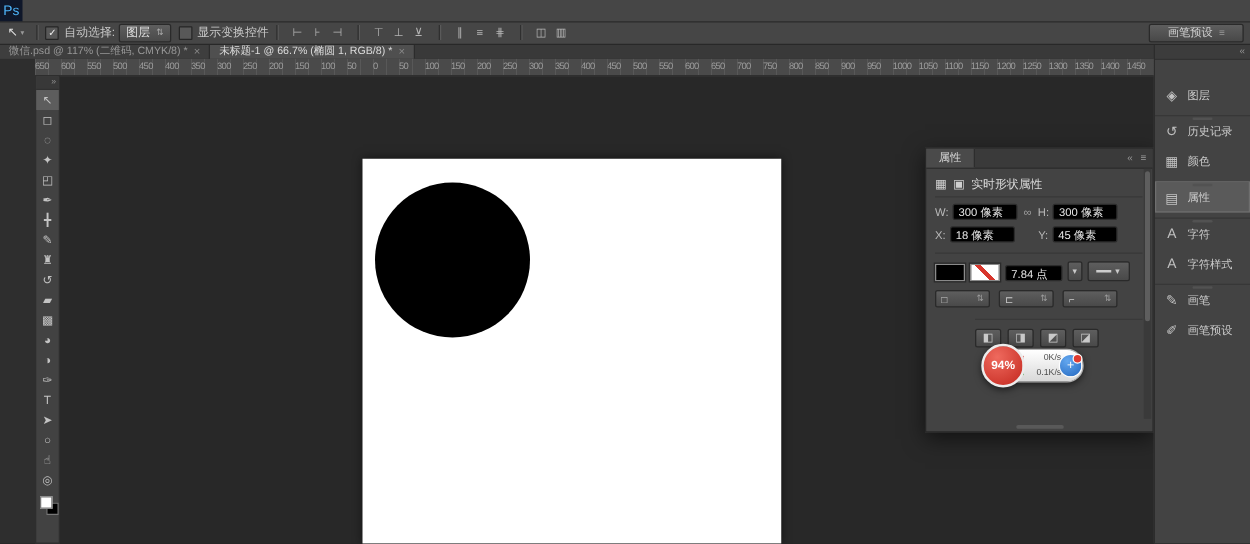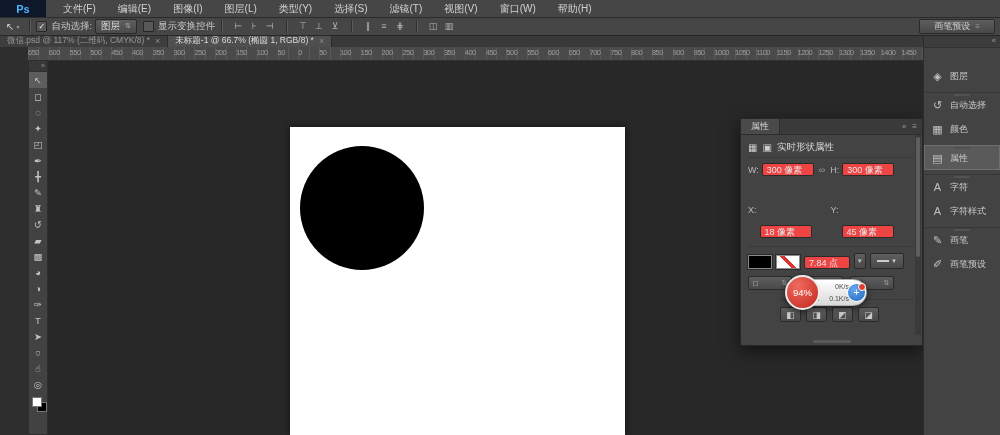--- a/index.html
+++ b/index.html
@@ -2,21 +2,21 @@
 <html><head>
 <meta charset="utf-8">
 <style>
   html,body{margin:0;padding:0;background:#1d1d1d;}
   .app{position:relative;width:1000px;height:435px;background:#2e2e2e;overflow:hidden;
        font-family:"Liberation Sans","DejaVu Sans",sans-serif;-webkit-font-smoothing:antialiased;}
 
   
   .menubar{position:absolute;top:0;left:0;width:1000px;height:17px;background:#464646;
            border-bottom:1px solid #2b2b2b;display:flex;align-items:center;z-index:30;}
-  .ps-logo{width:46px;height:17px;background:#0f172a;color:#4db4f9;font-weight:bold;font-size:11px;
+  .ps-logo{width:18px;height:17px;background:#0f172a;color:#4db4f9;font-weight:normal;font-size:11px;
            display:flex;align-items:center;justify-content:center;margin-right:6px;}
   .menu-item{color:#d2d2d2;font-size:10px;line-height:17px;padding:0 11px;cursor:default;white-space:nowrap;}
 
   
   .optionsbar{position:absolute;top:17px;left:0;width:1000px;height:18px;background:#464646;
               border-bottom:1px solid #282828;display:flex;align-items:center;font-size:9.5px;color:#c8c8c8;z-index:29;}
   .ob-tool{display:flex;align-items:center;margin:0 4px 0 6px;color:#ddd;font-size:10px;}
   .ob-tool .dd-arrow{font-size:6px;color:#999;margin-left:2px;}
   .vsep{width:1px;height:12px;background:#2f2f2f;box-shadow:1px 0 0 #5a5a5a;margin:0 6px;}
   .checkbox{width:9px;height:9px;background:#585858;border:1px solid #262626;border-radius:1px;
@@ -70,23 +70,23 @@
                border:1px solid #272727;box-shadow:0 5px 16px rgba(0,0,0,.55);z-index:10;box-sizing:border-box;}
   .panel-tabrow{height:15px;background:#3a3a3a;display:flex;align-items:center;border-bottom:1px solid #2d2d2d;}
   .panel-tab{height:15px;padding:0 10px;background:#4a4a4a;color:#d6d6d6;font-size:9px;
              display:flex;align-items:center;border-right:1px solid #2d2d2d;}
   .panel-tab-icons{margin-left:auto;display:flex;gap:6px;padding-right:5px;color:#9a9a9a;font-size:8px;}
   .panel-body{position:relative;padding:3px 8px 0 7px;}
   .shape-header{display:flex;align-items:center;gap:5px;height:19px;border-bottom:1px solid #393939;
                 color:#d8d8d8;font-size:9.5px;}
   .shape-header .hicon{color:#cfcfcf;font-size:10px;}
   .dim-row{display:flex;align-items:center;gap:3px;margin-top:5px;font-size:9px;color:#b9b9b9;}
-  .field{background:#ef4444;border:1px solid #2b2b2b;border-radius:2px;color:#e6e6e6;font-size:9px;
+  .field{background:#000000;border:1px solid #2b2b2b;border-radius:2px;color:#e6e6e6;font-size:9px;
          height:13px;line-height:13px;padding:0 4px;box-sizing:border-box;}
-  .f-w{width:52px;} .f-narrow{width:52px;margin-top:44px;}
+  .f-w{width:52px;} .f-narrow{width:52px;}
   .link-glyph{color:#9f9f9f;font-size:9px;margin:0 2px;}
   .stroke-row{display:flex;align-items:flex-end;gap:4px;margin-top:8px;padding-top:6px;border-top:1px solid #393939;}
   .fill-swatch{width:22px;height:12px;background:#000;border:1px solid #8a8a8a;outline:1px solid #2b2b2b;}
   .stroke-swatch{width:22px;height:12px;border:1px solid #8a8a8a;outline:1px solid #2b2b2b;
                  background:linear-gradient(45deg,#fff 44%,#d8362c 44%,#d8362c 56%,#fff 56%);}
   .mini-btn{height:14px;background:linear-gradient(#5e5e5e,#494949);border:1px solid #2a2a2a;border-radius:2px;
             display:flex;align-items:center;justify-content:center;color:#c9c9c9;font-size:7px;padding:0 3px;}
   .stroke-type{width:26px;gap:3px;}
   .stroke-type .line{width:12px;height:2px;background:#ccc;}
   .dd-row{display:flex;gap:7px;margin-top:7px;}
@@ -119,46 +119,34 @@
                 filter:drop-shadow(0 2px 3px rgba(0,0,0,.55));}
   .widget-pill{position:absolute;left:15px;top:4px;width:67px;height:27px;border-radius:14px;
                background:linear-gradient(#ffffff,#d9d9d9);border:1px solid #aeaeae;box-sizing:border-box;}
   .widget-speeds{position:absolute;left:38px;top:6px;width:26px;text-align:right;font-size:7px;
                  color:#4c4c4c;line-height:12px;}
   .widget-arrows{position:absolute;left:32px;top:6px;font-size:6px;line-height:12px;}
   .arrow-up{color:#d4372e;display:block;} .arrow-down{color:#3a9e3a;display:block;}
   .widget-circle{position:absolute;left:0;top:0;width:35px;height:35px;border-radius:50%;
                  background:radial-gradient(circle at 35% 28%,#ef6a5e,#c3271e);border:2px solid #ececec;
                  box-sizing:border-box;display:flex;align-items:center;justify-content:center;
-                 color:#fff;font-size:9.5px;font-weight:normal;text-align:center;}
+                 color:#fff;font-size:9.5px;font-weight:bold;text-align:center;}
   .widget-blue{position:absolute;right:3px;top:8px;width:19px;height:19px;border-radius:50%;
                background:radial-gradient(circle at 35% 28%,#63a7ef,#2468c0);border:1px solid #fdfdfd;
                box-sizing:border-box;display:flex;align-items:center;justify-content:center;color:#fff;font-size:10px;}
   .widget-blue::after{content:"";position:absolute;right:-1px;top:-1px;width:6px;height:6px;border-radius:50%;
                       background:#e03b30;border:1px solid #fff;}
 </style>
 </head>
 <body>
 
 <div class="app">
 
   <div class="menubar">
     <div class="ps-logo">Ps</div>
-    <div style="display:flex">
-        <span class="menu-item">文件(F)</span>
-        <span class="menu-item">编辑(E)</span>
-        <span class="menu-item">图像(I)</span>
-        <span class="menu-item">图层(L)</span>
-        <span class="menu-item">类型(Y)</span>
-        <span class="menu-item">选择(S)</span>
-        <span class="menu-item">滤镜(T)</span>
-        <span class="menu-item">视图(V)</span>
-        <span class="menu-item">窗口(W)</span>
-        <span class="menu-item">帮助(H)</span>
-      </div>
   </div>
 
   <div class="optionsbar">
     <span class="ob-tool">
       <span>↖</span>
       <span class="dd-arrow">▾</span>
     </span>
     <span class="vsep"></span>
     <span class="checkbox">✓</span>
     <span>自动选择:</span>
@@ -313,21 +301,21 @@
 
   <div class="dock">
     <div class="dock-header">«</div>
     <div class="dock-body">
         <div class="dock-row">
         <span class="glyph">◈</span>
         <span>图层</span>
       </div>
         <div class="dock-row group-start">
         <span class="glyph">↺</span>
-        <span>自动选择</span>
+        <span>历史记录</span>
       </div>
         <div class="dock-row">
         <span class="glyph">▦</span>
         <span>颜色</span>
       </div>
         <div class="dock-row selected group-start">
         <span class="glyph">▤</span>
         <span>属性</span>
       </div>
         <div class="dock-row group-start">

